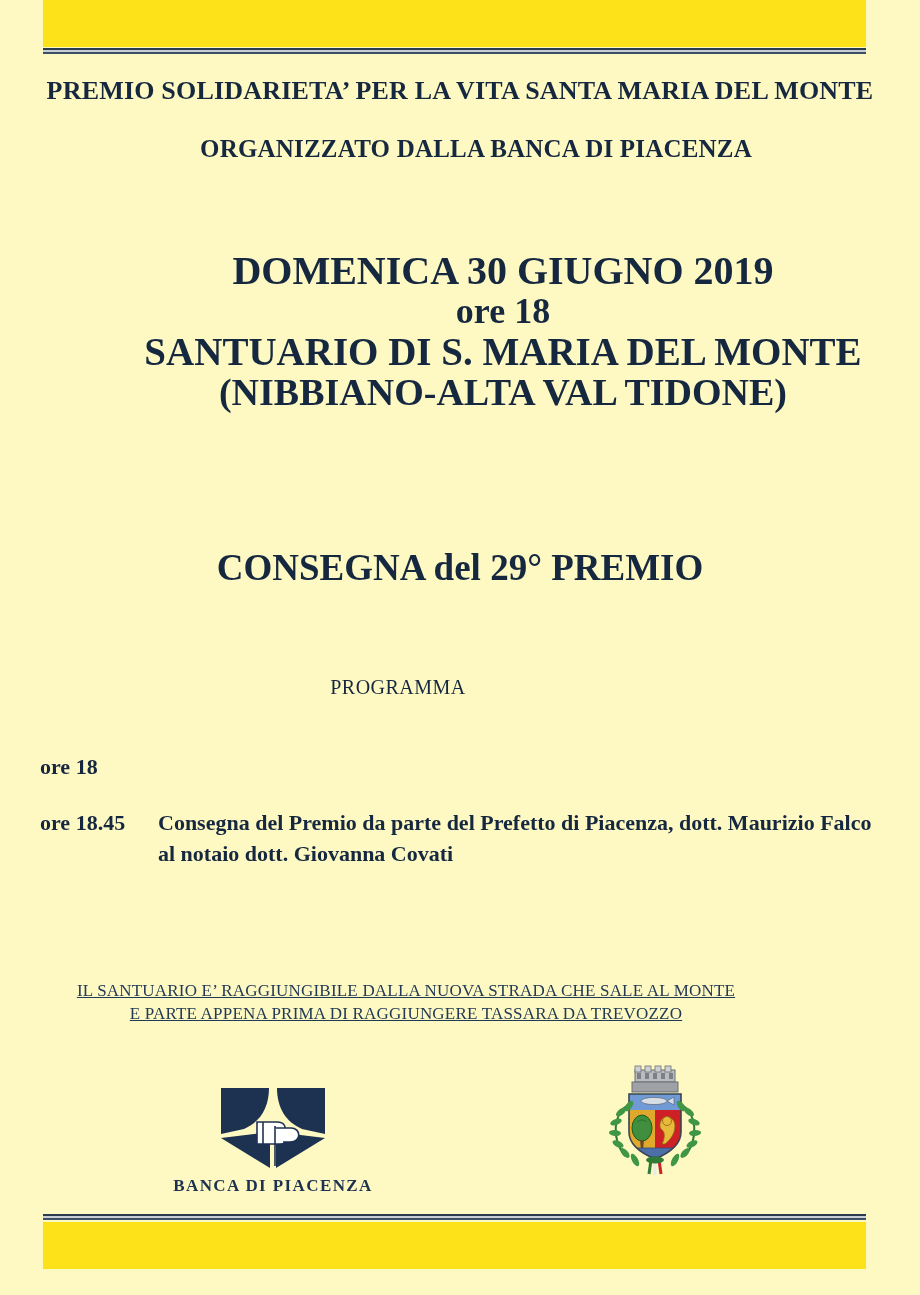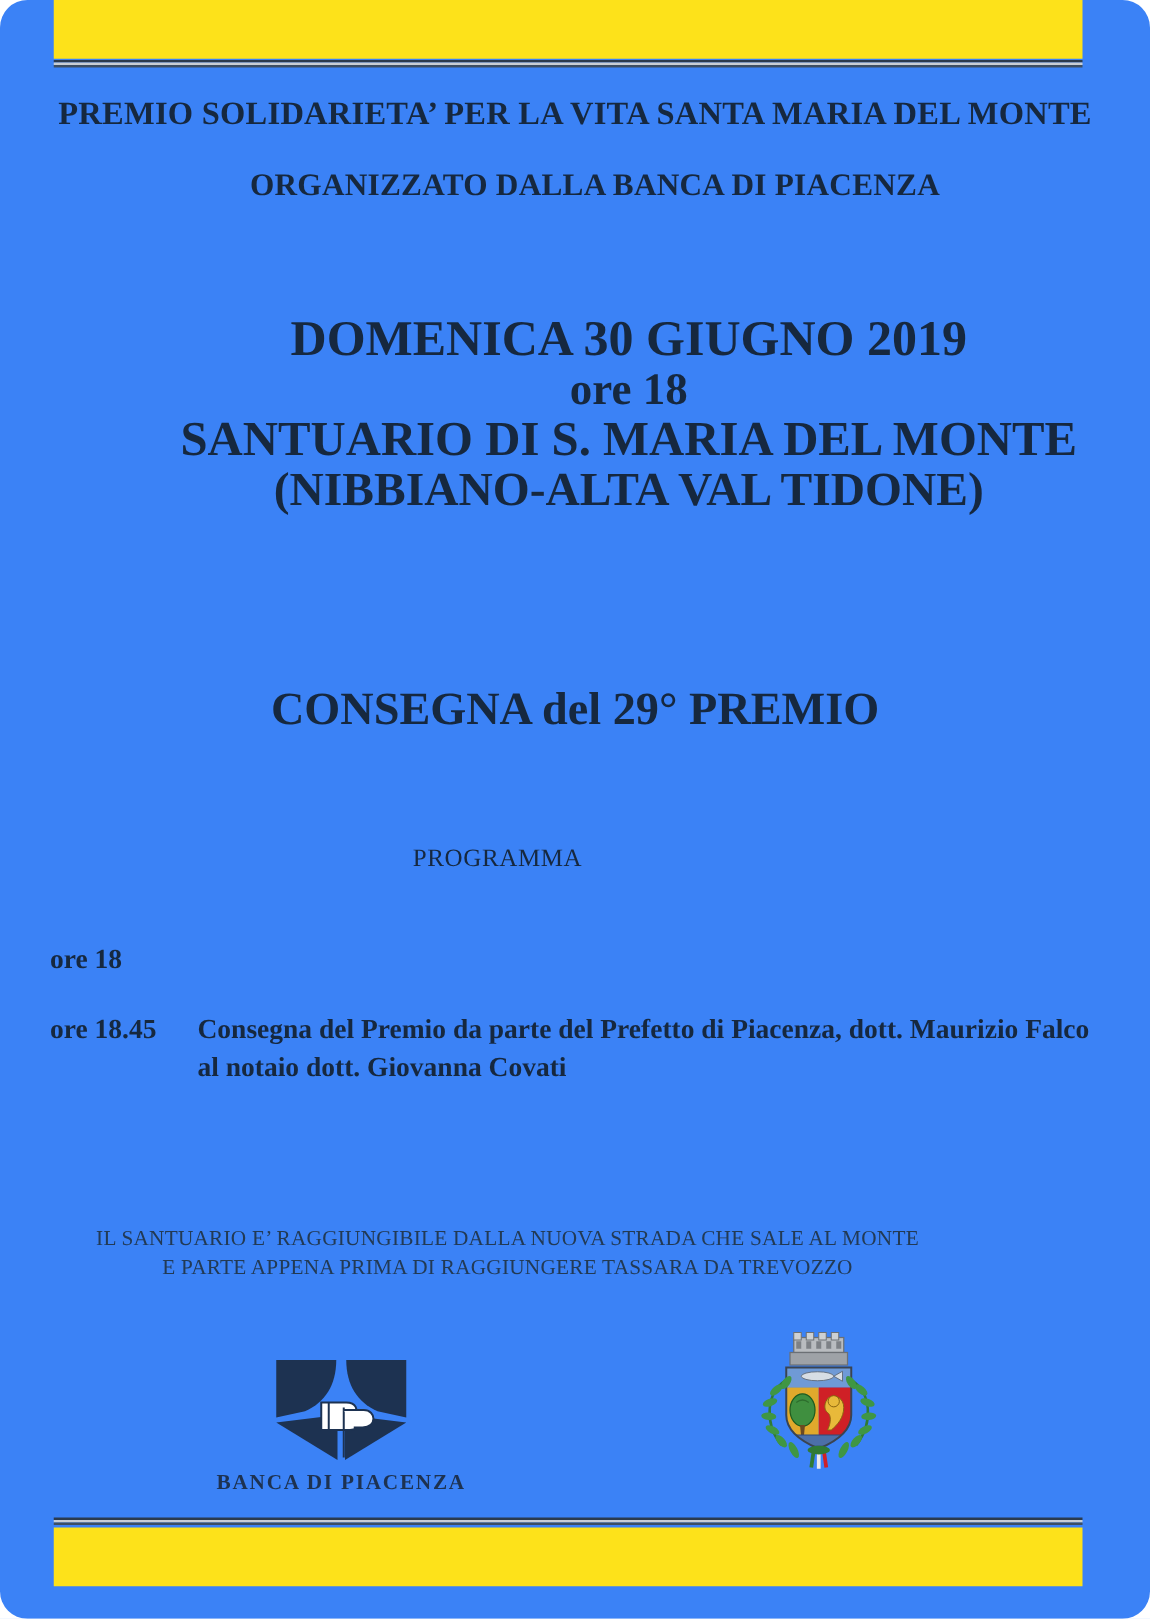--- a/index.html
+++ b/index.html
@@ -13,22 +13,21 @@
     font-family: "Liberation Serif", "DejaVu Serif", serif;
     color: #16283f;
     overflow: hidden;
     position: relative;
   }
 
   .poster {
     position: relative;
     width: 920px;
     height: 1295px;
-    background: #3b82f6;
-    border-radius: 22px;
+    background: #fef9c3;
   }
 
   
   .band {
     position: absolute;
     left: 43px;
     width: 823px;
     background: #fde21a;
   }
   .band-top { top: 0px; height: 47px; }
@@ -145,20 +144,21 @@
   
   .note {
     position: absolute;
     left: 0; width: 812px;
     top: 980px;
     text-align: center;
     font-size: 17px;
     line-height: 1.35;
     color: #223a55;
     letter-spacing: 0.2px;
+    text-decoration: underline;
   }
   .note .l { display: block; white-space: nowrap; }
 
   
   .logos {
     position: absolute;
     left: 0; top: 1060px; width: 920px; height: 150px;
   }
 
   .logo-bp {

